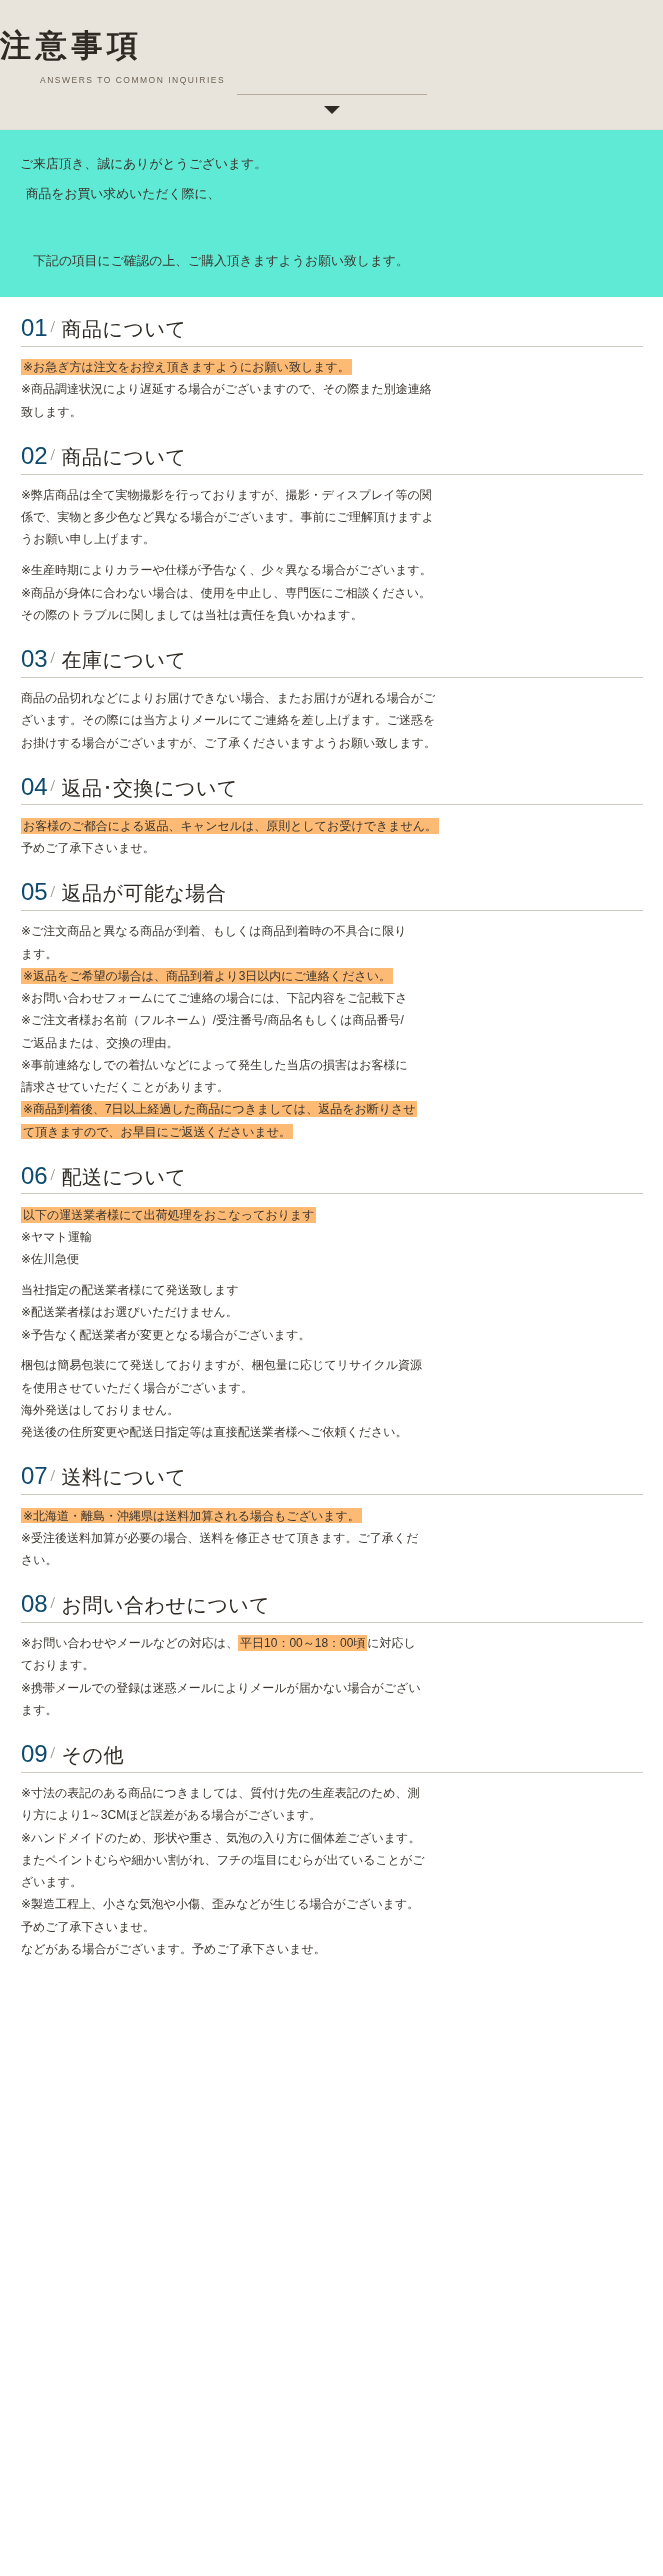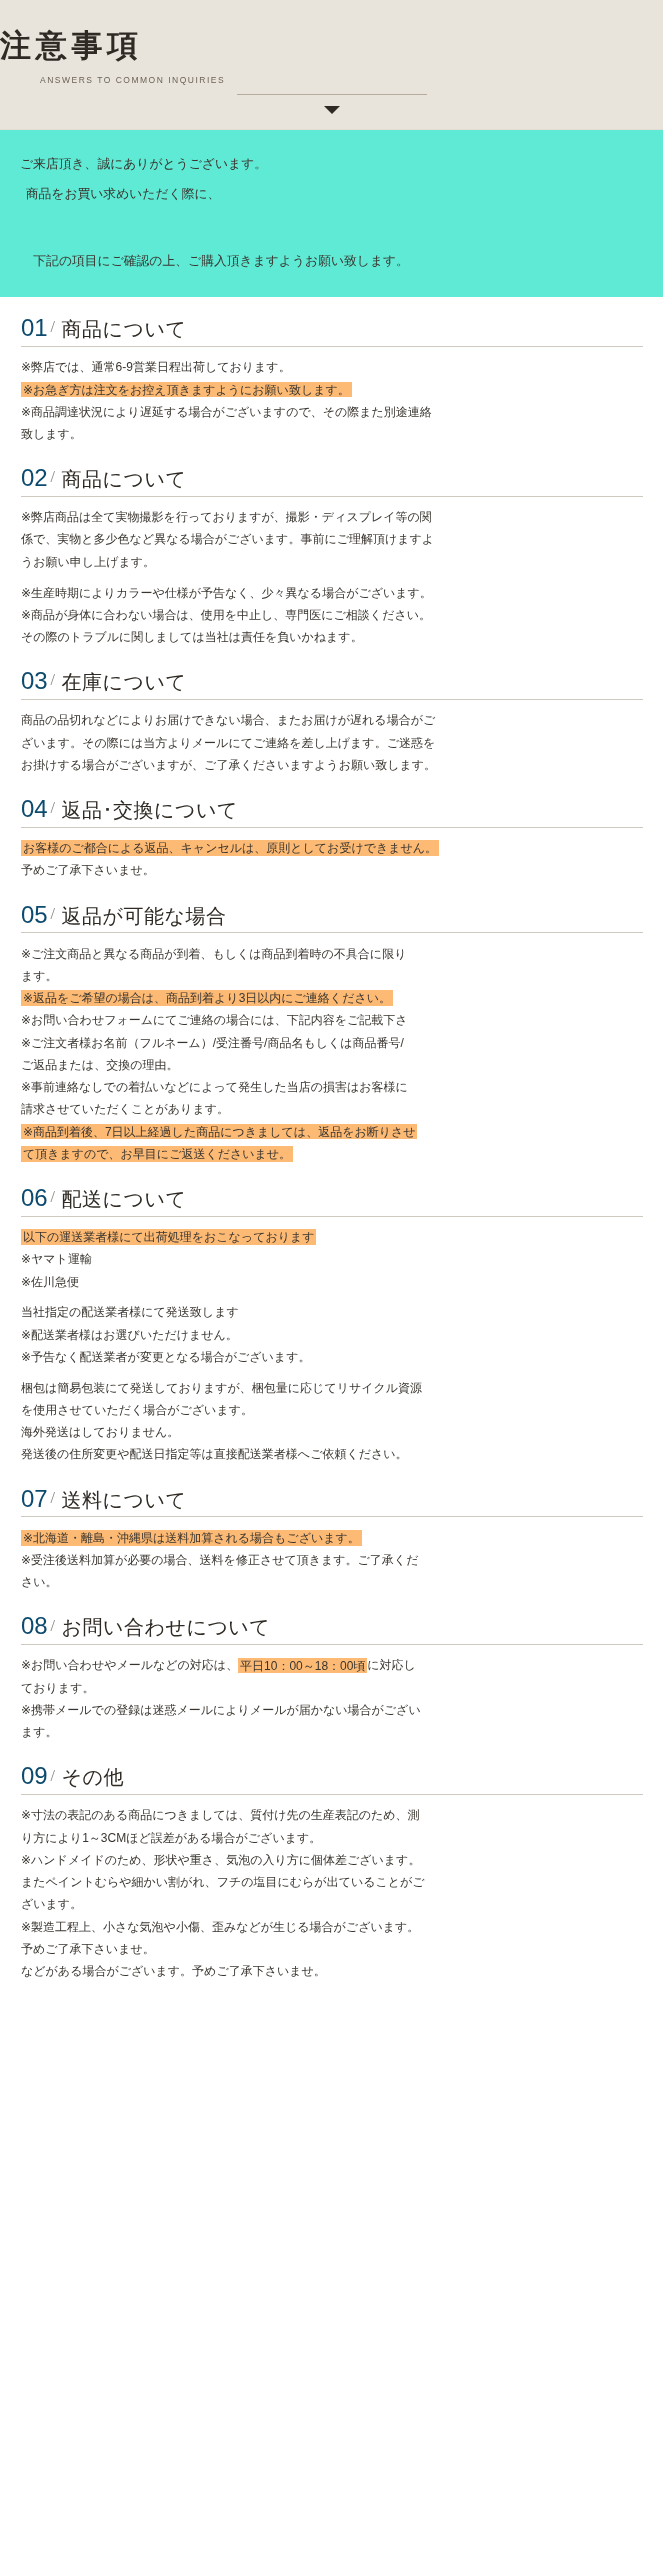--- a/index.html
+++ b/index.html
@@ -151,21 +151,20 @@
   </div>
 
   <div class="content">
       <div class="section">
         <div class="sec-head">
           <span class="sec-num">01</span>
           <span class="sec-slash">/</span>
           <span class="sec-title">商品について</span>
         </div>
         <div class="sec-body">
-          <p>※弊店では、通常6-9営業日程出荷しております。</p>
           <p><span class="hl">※お急ぎ方は注文をお控え頂きますようにお願い致します。</span></p>
           <p>※商品調達状況により遅延する場合がございますので、その際また別途連絡</p>
           <p>致します。</p>
         </div>
       </div>
       <div class="section">
         <div class="sec-head">
           <span class="sec-num">02</span>
           <span class="sec-slash">/</span>
           <span class="sec-title">商品について</span>

